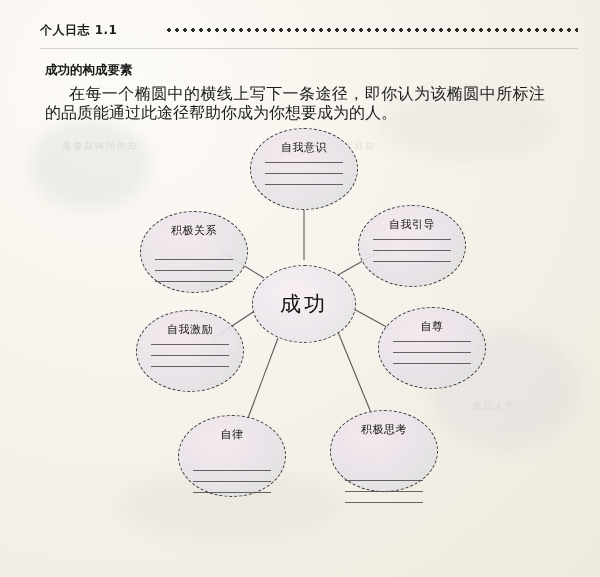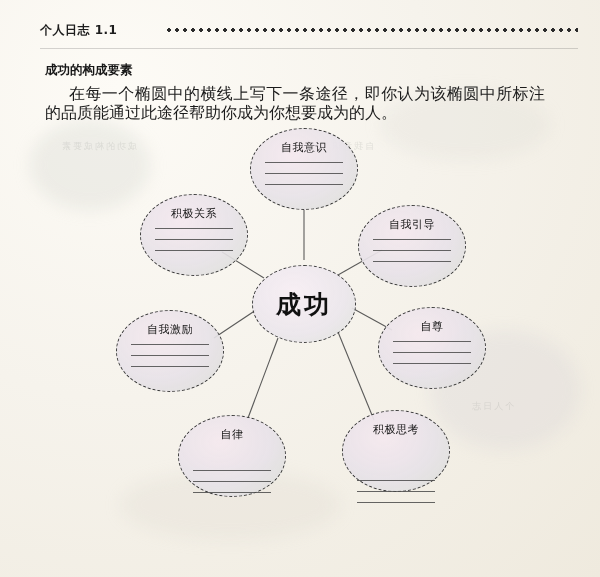--- a/index.html
+++ b/index.html
@@ -156,33 +156,32 @@
     border-radius: 50%;
     border: 1.6px dashed #3b3b3b;
     box-sizing: border-box;
     background: radial-gradient(ellipse at 40% 35%, rgba(247,238,243,0.97) 0%, rgba(235,230,236,0.94) 60%, rgba(222,226,218,0.92) 100%);
     display: flex;
     align-items: center;
     justify-content: center;
   }
   .center-label {
     font-family: "DejaVu Sans", sans-serif;
-    font-size: 25px;
+    font-size: 21px;
     color: #101010;
     letter-spacing: 3px;
-    font-weight: bold;
   }
   
   .n0 { left: 250px; top: 18px; }    
   .n1 { left: 358px; top: 95px; }    
   .n2 { left: 378px; top: 197px; }   
-  .n3 { left: 342px; top: 300px; gap: 36px; }   
+  .n3 { left: 330px; top: 300px; gap: 36px; }   
   .n4 { left: 178px; top: 305px; gap: 21px; }   
-  .n5 { left: 116px; top: 200px; }   
-  .n6 { left: 140px; top: 84px; }    
+  .n5 { left: 136px; top: 200px; }   
+  .n6 { left: 140px; top: 101px; justify-content: space-between; }    
 </style>
 </head>
 <body>
 
 <div id="page">
 
   <div class="blotch b1"></div>
   <div class="blotch b2"></div>
   <div class="blotch b3"></div>
   <div class="blotch b4"></div>

